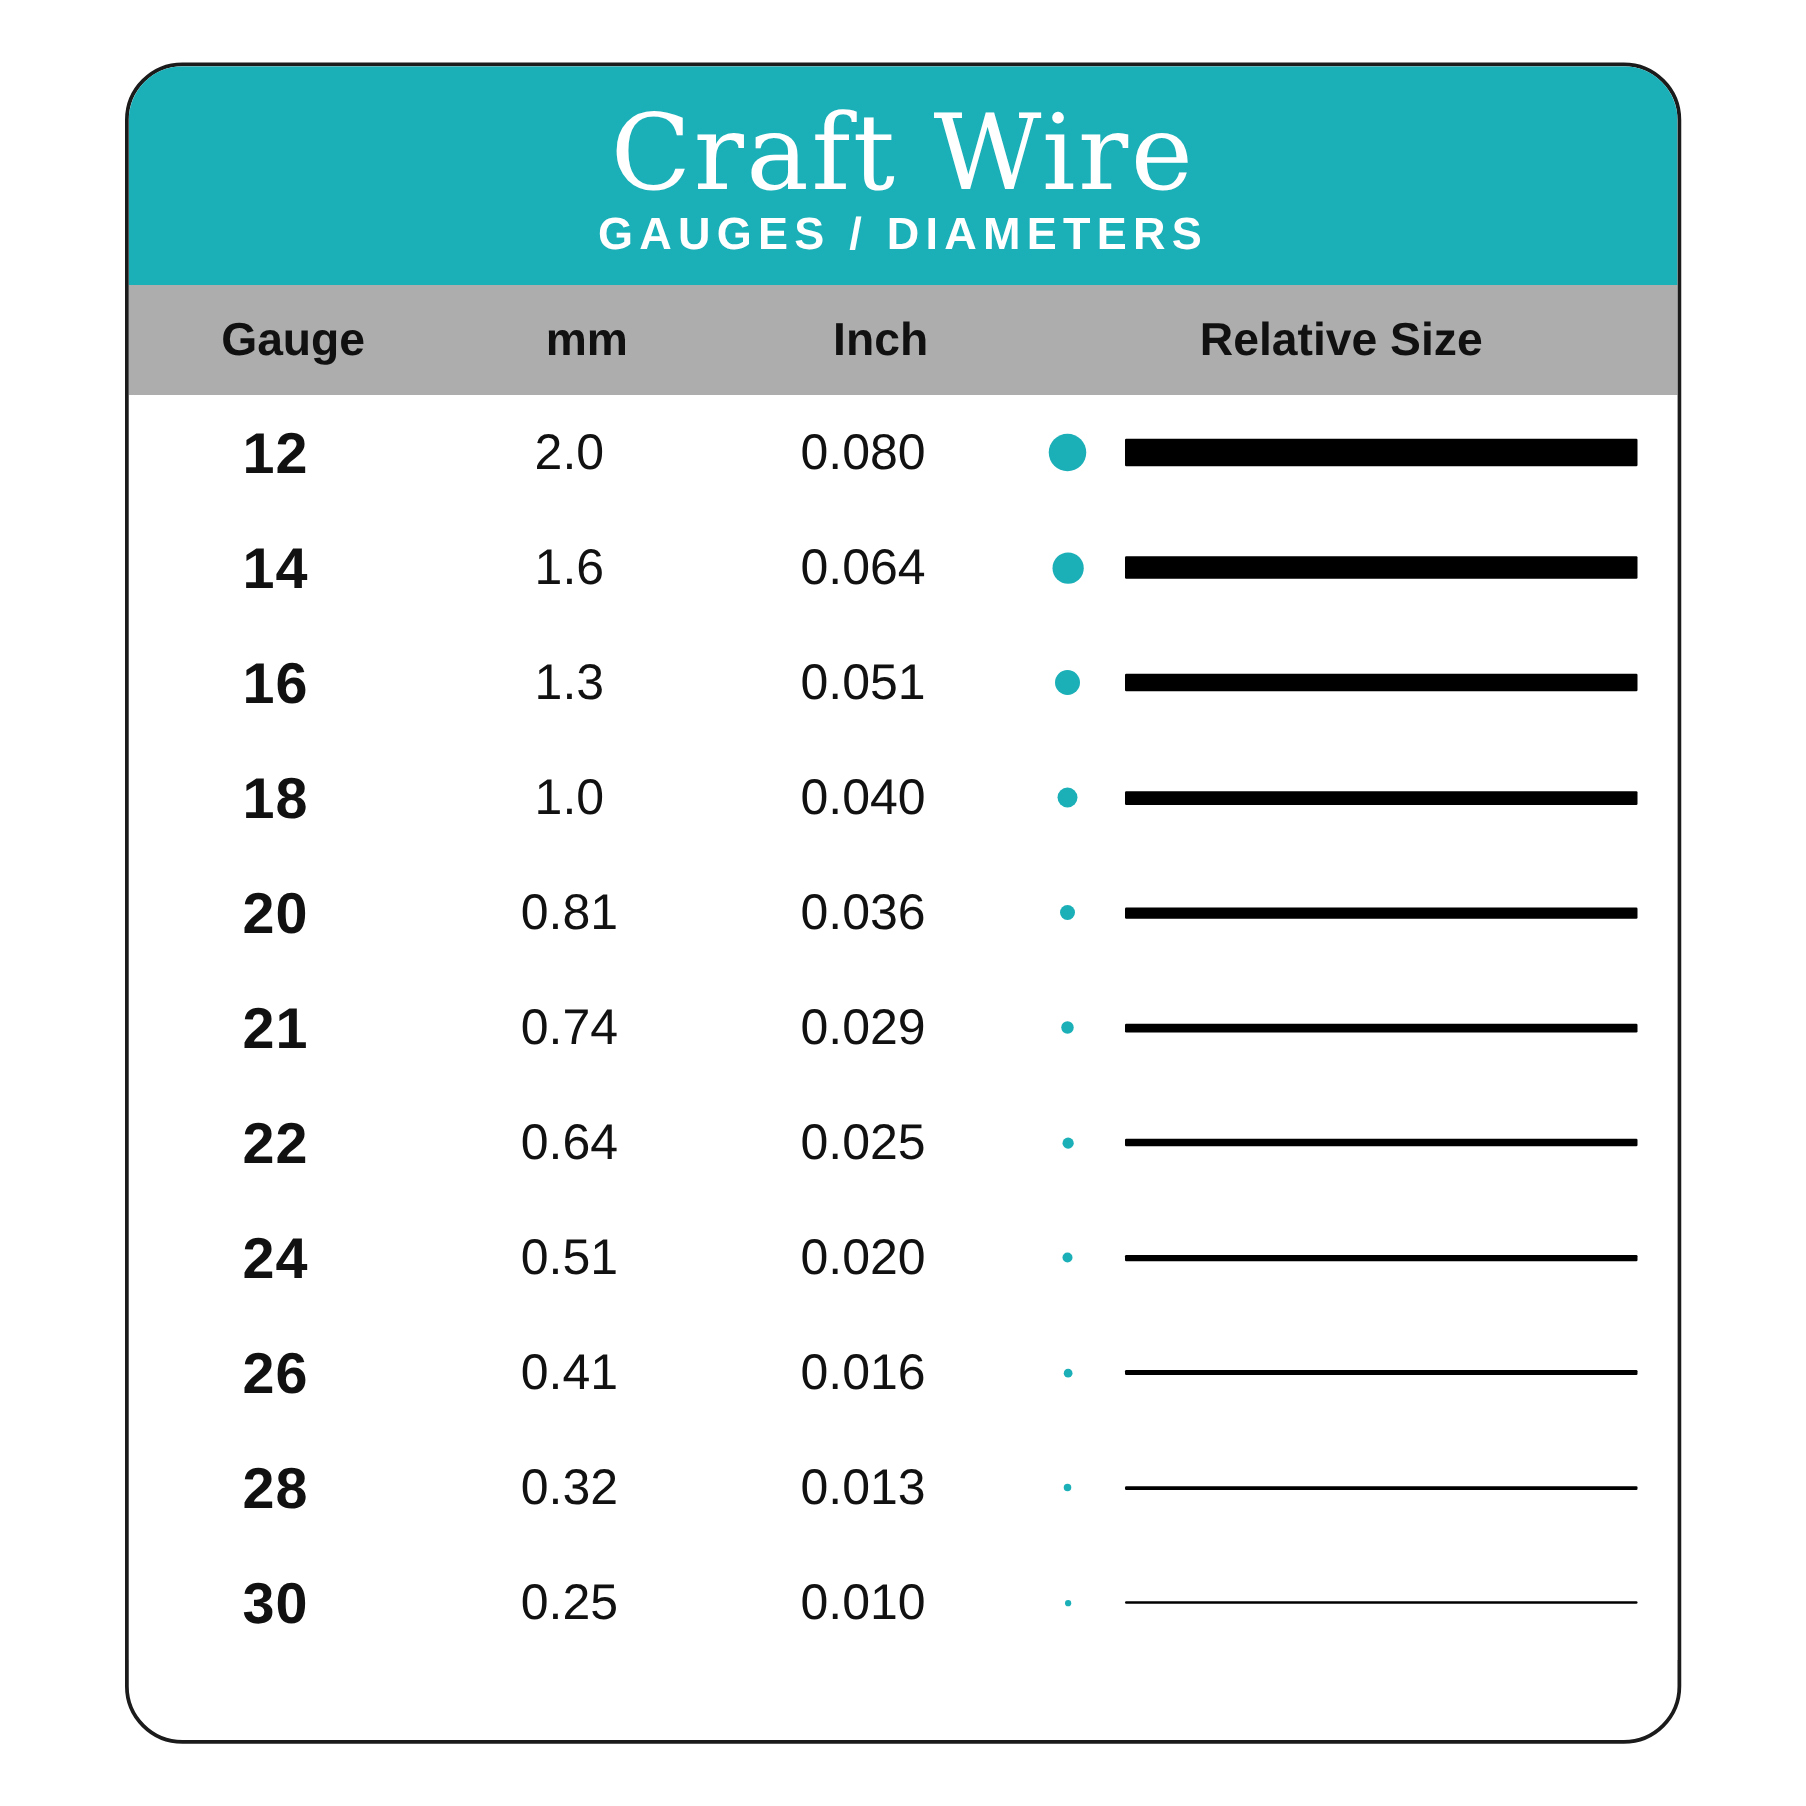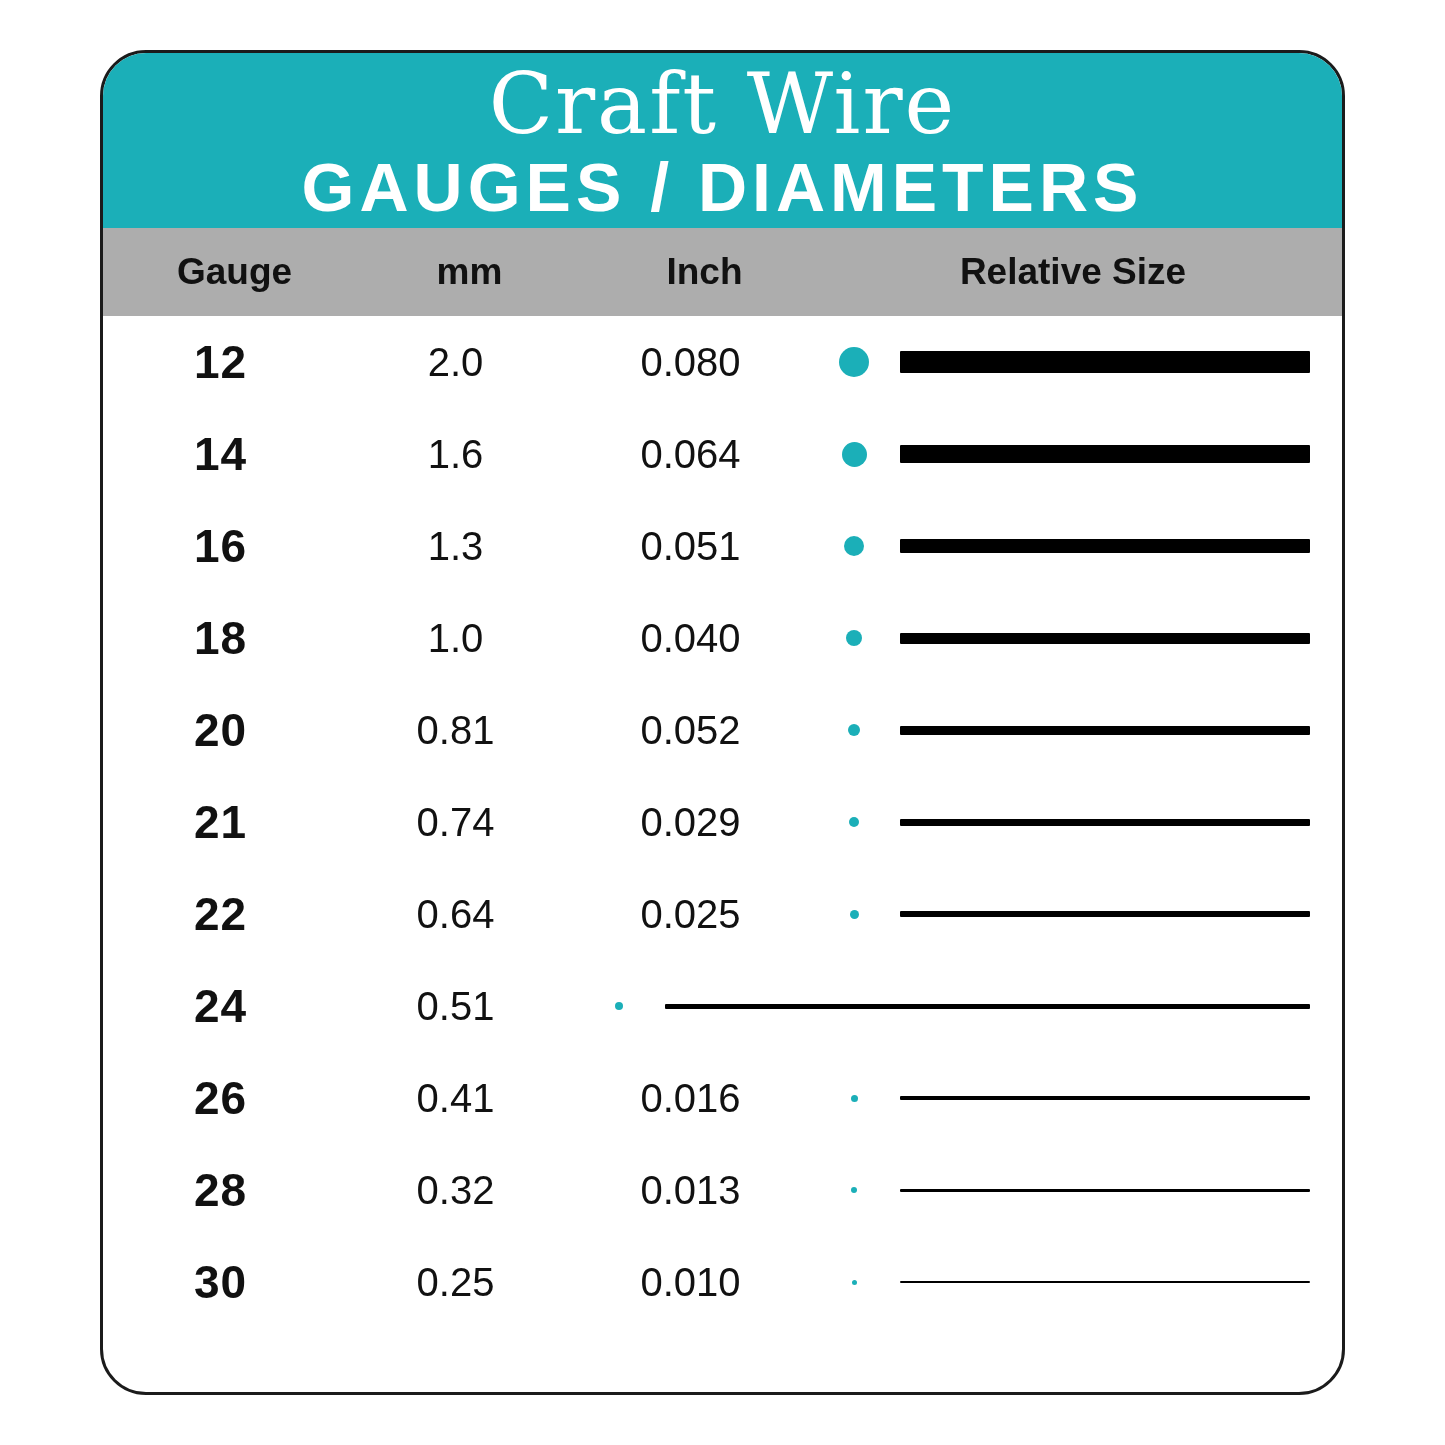--- a/index.html
+++ b/index.html
@@ -39,21 +39,21 @@
     color: #ffffff;
     font-family: "DejaVu Serif", serif;
     font-size: 84px;
     line-height: 1.0;
     font-weight: 400;
     letter-spacing: 2px;
   }
   .header-sub {
     color: #ffffff;
     font-family: "Liberation Sans", sans-serif;
-    font-size: 68px;
+    font-size: 36px;
     font-weight: 700;
     letter-spacing: 5px;
     margin-top: 2px;
   }
   .colhead {
     background: #adadad;
     height: 88px;
     display: flex;
     align-items: center;
     color: #111111;
@@ -185,21 +185,21 @@
             <div class="dot" style="width: 16px; height: 16px; background: rgb(27, 175, 184);"></div>
           </div>
           <div class="barbox">
             <div class="bar" style="height: 11px;"></div>
           </div>
         </div>
       </div>
       <div class="row">
         <div class="cell gauge">20</div>
         <div class="cell mm">0.81</div>
-        <div class="cell inch">0.052</div>
+        <div class="cell inch">0.036</div>
         <div class="relwrap">
           <div class="dotbox">
             <div class="dot" style="width: 12px; height: 12px; background: rgb(27, 175, 184);"></div>
           </div>
           <div class="barbox">
             <div class="bar" style="height: 9px;"></div>
           </div>
         </div>
       </div>
       <div class="row">
@@ -224,20 +224,21 @@
             <div class="dot" style="width: 9px; height: 9px; background: rgb(27, 175, 184);"></div>
           </div>
           <div class="barbox">
             <div class="bar" style="height: 6px;"></div>
           </div>
         </div>
       </div>
       <div class="row">
         <div class="cell gauge">24</div>
         <div class="cell mm">0.51</div>
+        <div class="cell inch">0.020</div>
         <div class="relwrap">
           <div class="dotbox">
             <div class="dot" style="width: 8px; height: 8px; background: rgb(27, 175, 184);"></div>
           </div>
           <div class="barbox">
             <div class="bar" style="height: 5px;"></div>
           </div>
         </div>
       </div>
       <div class="row">

